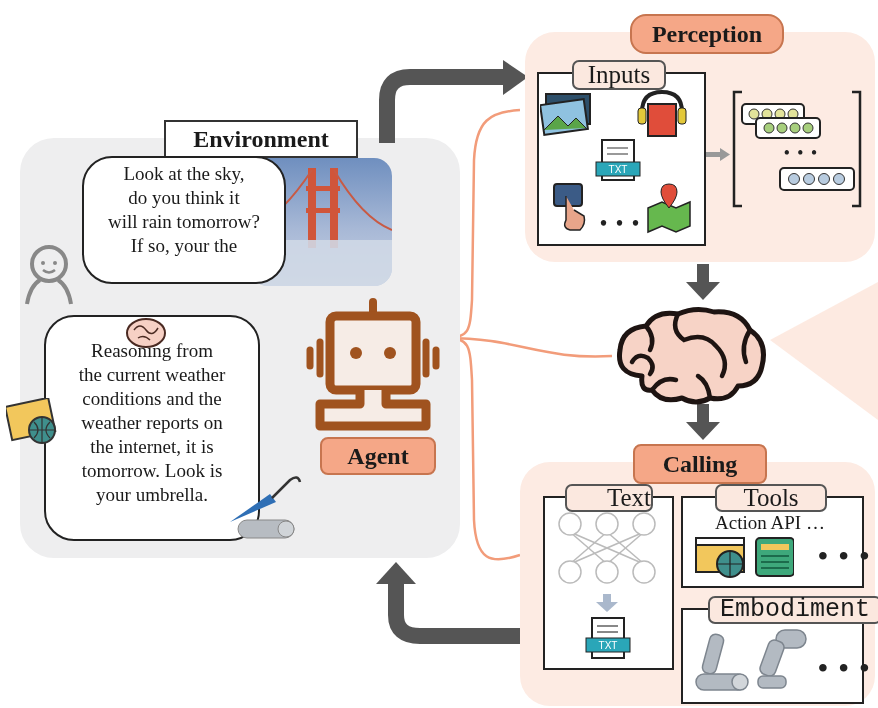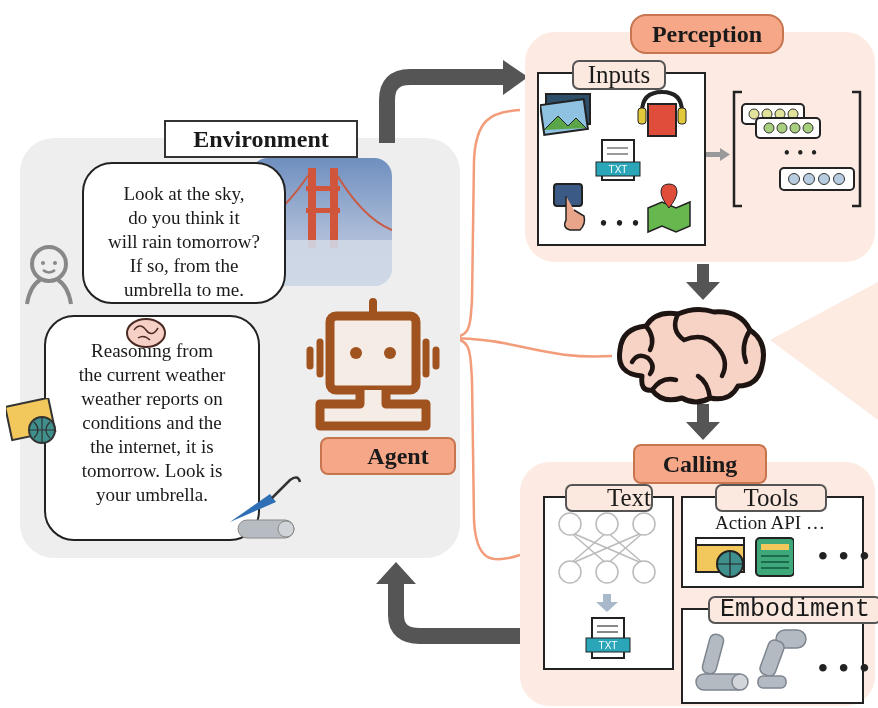--- a/index.html
+++ b/index.html
@@ -2,23 +2,23 @@
 <html><head>
 <meta charset="utf-8">
 <style>
   html, body { margin:0; padding:0; background:#ffffff; }
   body { width:878px; height:708px; position:relative; overflow:hidden; font-family:"Liberation Serif","DejaVu Serif",serif; color:#1a1a1a; }
   .abs { position:absolute; }
   .env-panel { left:20px; top:138px; width:440px; height:420px; background:#eeeeef; border-radius:34px; }
   .env-label { left:144px; top:120px; width:190px; height:34px; background:#fff; border:2px solid #333; border-radius:0; font-weight:bold; font-size:24px; text-align:center; line-height:34px;margin-left:20px; }
   .bridge { left:250px; top:158px; width:142px; height:128px; border-radius:18px; background:linear-gradient(180deg,#6f8fbf 0%,#a7b8d6 55%,#c9d3e3 100%); overflow:hidden; }
   .bubble { background:#fff; border:2px solid #222; border-radius:30px; font-size:19px; line-height:24px; text-align:center; }
-  .bubble1 { left:82px; top:162px; width:200px; height:120px; padding-top:18px; }
+  .bubble1 { left:82px; top:156px; width:200px; height:120px; padding-top:4px; }
   .bubble2 { left:44px; top:315px; width:212px; height:200px; padding-top:22px; }
-  .agent-label { left:320px; top:437px; width:112px; height:34px; background:#f5a787; border:2px solid #c7754f; border-radius:8px; font-weight:bold; font-size:24px; text-align:center; line-height:34px;padding-left:20px; }
+  .agent-label { left:320px; top:437px; width:112px; height:34px; background:#f5a787; border:2px solid #c7754f; border-radius:8px; font-weight:bold; font-size:24px; text-align:center; line-height:34px; }
   .perc-panel { left:525px; top:32px; width:350px; height:230px; background:#fdebe3; border-radius:30px; }
   .perc-label { left:630px; top:14px; width:150px; height:36px; background:#f5a787; border:2px solid #c7754f; border-radius:16px; font-weight:bold; font-size:24px; text-align:center; line-height:36px; }
   .inputs-box { left:537px; top:72px; width:165px; height:170px; background:#fff; border:2px solid #222; }
   .tab-label { background:#fbe8df; border:2px solid #555; border-radius:7px; font-size:25px; text-align:center; }
   .inputs-tab { left:572px; top:60px; width:90px; height:26px; line-height:26px; }
   .act-panel { left:520px; top:462px; width:355px; height:244px; background:#fdebe3; border-radius:30px; }
   .act-label { left:633px; top:444px; width:130px; height:36px; background:#f5a787; border:2px solid #c7754f; border-radius:8px; font-weight:bold; font-size:24px; text-align:center; line-height:36px; }
   .text-box { left:543px; top:496px; width:127px; height:170px; background:#fff; border:2px solid #222; }
   .text-tab { left:565px; top:484px; width:84px; height:24px; line-height:24px;text-align:right; }
   .tools-box { left:681px; top:496px; width:179px; height:88px; background:#fff; border:2px solid #222; }
@@ -71,29 +71,28 @@
   <circle cx="21" cy="19" r="2" fill="#888"></circle>
     <circle cx="33" cy="19" r="2" fill="#888"></circle>
   <path d="M21,26 Q27,31 33,26" stroke="#888" stroke-width="2.5" fill="none"></path>
   <path d="M5,60 Q8,42 18,36 M49,60 Q46,42 36,36" stroke="#888" stroke-width="4" fill="none"></path>
 </svg>
 
 <div class="abs bubble bubble1">
   <div>Look at the sky,</div>
   <div>do you think it</div>
   <div>will rain tomorrow?</div>
-  <div>If so, from the</div>
-  <div>umbrella to me.</div>
+  <div>If so, your the</div>
 </div>
 
 <div class="abs bubble bubble2">
   <div>Reasoning from</div>
   <div>the current weather</div>
+  <div>conditions and the</div>
   <div>weather reports on</div>
-  <div>conditions and the</div>
   <div>the internet, it is</div>
   <div>tomorrow. Look is</div>
   <div>your umbrella.</div>
 </div>
 
 <svg class="abs" style="left:124px;top:316px" width="44" height="34">
   <ellipse cx="22" cy="17" rx="19" ry="14" fill="#f6d0c4" stroke="#4a2a22" stroke-width="2"></ellipse>
   <path d="M10,14 Q16,6 22,14 Q28,22 34,12 M14,22 Q20,18 26,24" stroke="#4a2a22" stroke-width="1.5" fill="none"></path>
 </svg>
 

